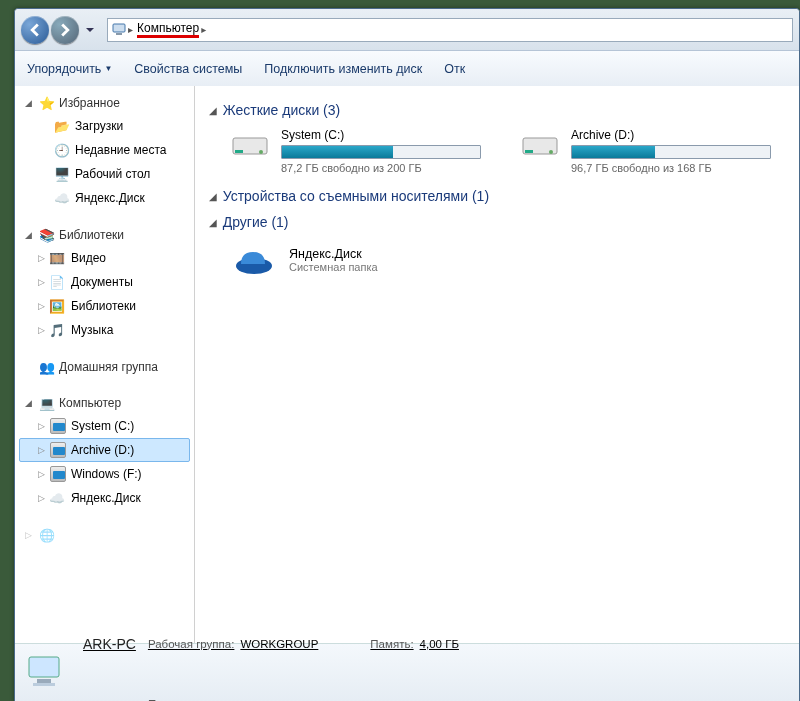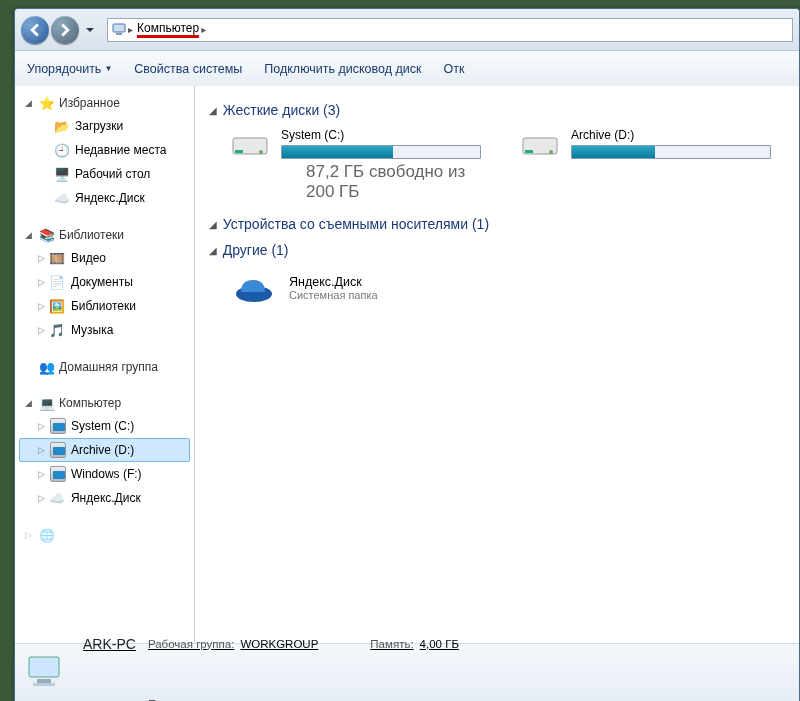--- a/index.html
+++ b/index.html
@@ -31,21 +31,21 @@
   .main{flex:1;background:#fff;padding:10px 14px;overflow:hidden;}
   .group-h{display:flex;align-items:center;gap:6px;font-size:14px;color:#1a3a7a;margin:6px 0 10px 0;}
   .group-h .exp{font-size:10px;color:#555;}
   .drives{display:flex;gap:30px;flex-wrap:wrap;margin-left:22px;margin-bottom:14px;}
   .drive{display:flex;gap:10px;align-items:flex-start;width:260px;}
   .drive-ic{width:40px;height:34px;}
   .drive-body{flex:1;font-size:12px;}
   .drive-name{margin-bottom:3px;}
   .bar{width:200px;height:14px;border:1px solid #8a9aac;background:#eef2f6;position:relative;border-radius:1px;}
   .bar-fill{height:100%;background:linear-gradient(#2aa7c9,#0a7a9a);}
-  .drive-sub{color:#666;font-size:17px;margin-top:3px;margin-left:25px;}
+  .drive-sub{color:#666;font-size:11px;margin-top:3px;}
   .item-simple{display:flex;gap:12px;align-items:center;margin-left:22px;margin-bottom:12px;}
   .item-simple .lbl{font-size:12.5px;}
   .item-simple .sub{font-size:11px;color:#777;}
   
   
   .details{position:absolute;left:0;right:0;bottom:0;height:58px;border-top:1px solid #cdd;background:linear-gradient(#f4f8fc,#e6edf4);display:flex;align-items:center;padding:4px 10px;font-size:11.5px;gap:14px;}
   .det-ic{width:44px;height:40px;}
   .det-txt{display:grid;grid-template-columns:auto auto auto auto;column-gap:6px;row-gap:2px;align-items:center;text-decoration:underline;}
   .det-name{font-size:14px;color:#222;margin-right:6px;}
   .k{color:#555;}
@@ -87,21 +87,21 @@
       </span>
     </div>
   </div>
 
   <div class="toolbar">
     <div class="tb-item">
       <span>Упорядочить</span>
       <span style="font-size:8px;">▼</span>
     </div>
     <div class="tb-item">Свойства системы</div>
-    <div class="tb-item">Подключить дисковод диск</div>
+    <div class="tb-item">Подключить изменить диск</div>
     <div class="tb-item">Отк</div>
   </div>
 
   <div class="body">
 
     <div class="side">
       <div class="tree-h">
         <span class="exp">◢</span>
         <span class="ic">⭐</span>
         <span>Избранное</span>
@@ -218,20 +218,21 @@
                 <rect x="2" y="10" width="34" height="16" rx="2" fill="#e8e8e8" stroke="#999"></rect>
                 <rect x="4" y="22" width="8" height="3" fill="#2a8"></rect>
                 <circle cx="30" cy="24" r="2" fill="#6a6"></circle>
               </svg>
           </div>
           <div class="drive-body">
             <div class="drive-name">Archive (D:)</div>
             <div class="bar">
                 <div class="bar-fill" style="width:42%"></div>
               </div>
+            <div class="drive-sub">96,7 ГБ свободно из 168 ГБ</div>
           </div>
         </div>
       </div>
 
       <div class="group-h">
         <span class="exp">◢</span>
         <span>Устройства со съемными носителями (1)</span>
       </div>
 
       <div class="group-h">

